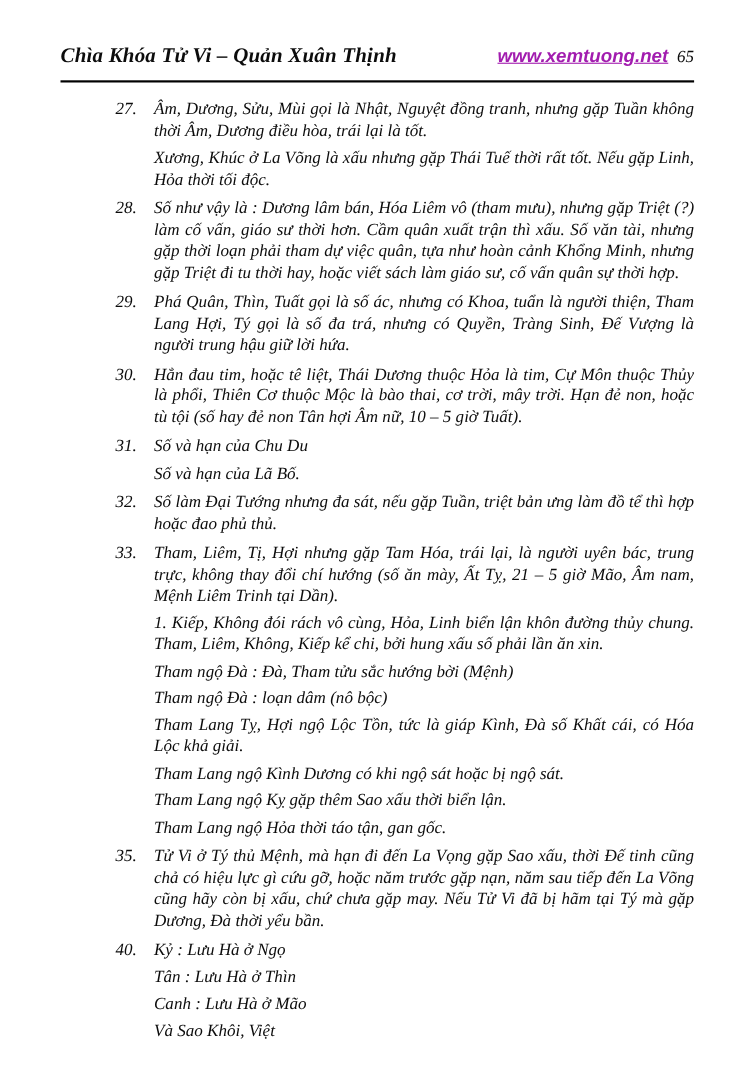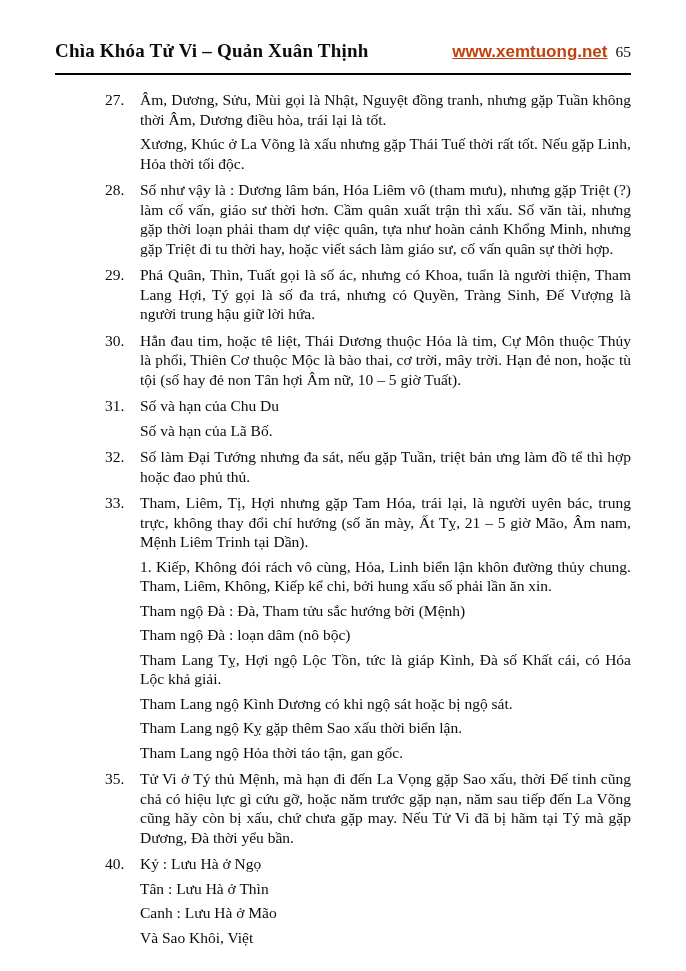--- a/index.html
+++ b/index.html
@@ -55,25 +55,25 @@
     flex: 0 0 85px;
     box-sizing: border-box;
     padding-left: 50px;
   }
   .body { flex: 1 1 auto; text-align: justify; }
   .body p { margin: 0 0 5px 0; }
 </style>
 </head>
 <body>
 
-<div class="page" style="color: rgb(12, 12, 12); background: rgb(255, 255, 255);">
+<div class="page" style="color: rgb(12, 12, 12); background: rgb(255, 255, 255); font-style: italic;">
   <div class="header">
     <span class="title">Chìa Khóa Tử Vi – Quản Xuân Thịnh</span>
     <span class="header-right">
-      <span class="site-link" style="color: #c2410c;">www.xemtuong.net</span>
+      <span class="site-link" style="color: #a21caf;">www.xemtuong.net</span>
       <span class="page-num">65</span>
     </span>
   </div>
   <div class="rule" style="border-top-color: rgb(0, 0, 0);"></div>
   <div class="content">
       <div class="item">
         <div class="num">27.</div>
         <div class="body">
           <p>Âm, Dương, Sửu, Mùi gọi là Nhật, Nguyệt đồng tranh, nhưng gặp Tuần không thời Âm, Dương điều hòa, trái lại là tốt.</p>
           <p>Xương, Khúc ở La Võng là xấu nhưng gặp Thái Tuế thời rất tốt. Nếu gặp Linh, Hỏa thời tối độc.</p>

